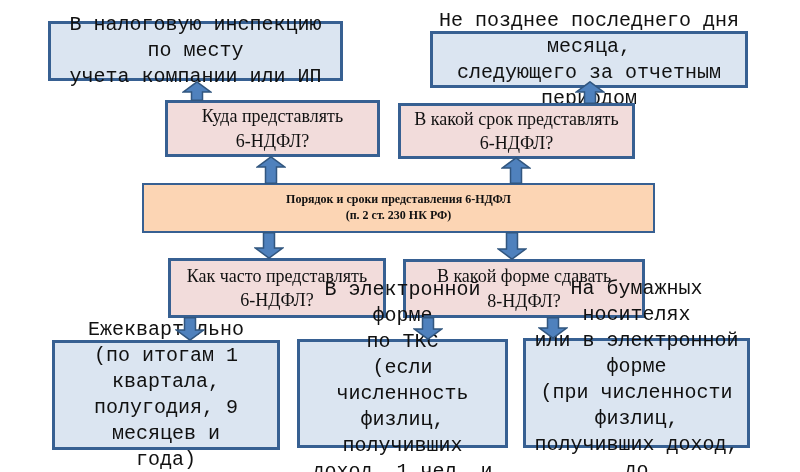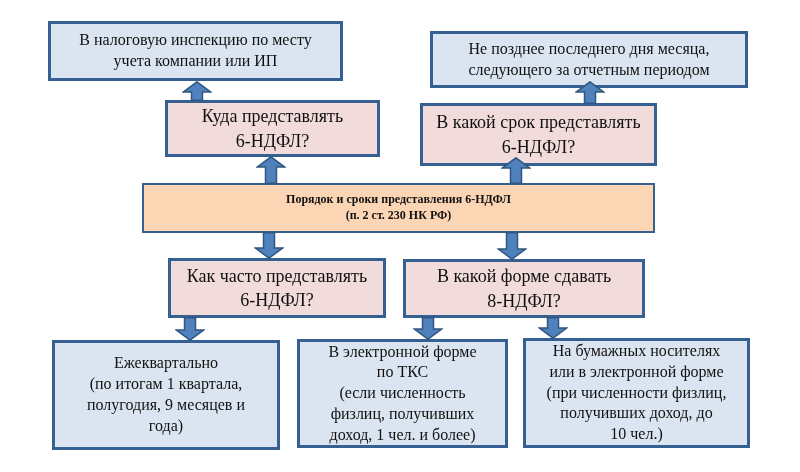--- a/index.html
+++ b/index.html
@@ -22,21 +22,21 @@
   }
   .box{
     position:absolute;
     box-sizing:border-box;
     border:3px solid var(--border-blue);
     display:flex;align-items:center;justify-content:center;
     text-align:center;
     padding:2px 4px;
   }
   .box .box-text{white-space:pre-line;display:block;}
-  .blue{background:var(--blue-fill);font-size:16px;line-height:1.3;}
+  .blue{background:var(--blue-fill);font-size:20px;line-height:1.3;font-family:Liberation Mono, monospace;}
   .pink{background:var(--pink-fill);font-size:18px;line-height:1.35;}
   .orange{
     background:var(--orange-fill);
     border-width:2px;
     font-weight:bold;
     font-size:12px;line-height:1.3;
   }
   .arrow{position:absolute;display:block;}
   .arrow polygon{
     fill:var(--arrow-fill);
@@ -56,21 +56,21 @@
   </div>
   <div class="box blue" style="left:430px;top:31px;width:318px;height:57px">
     <span class="box-text">Не позднее последнего дня месяца,
 следующего за отчетным периодом</span>
   </div>
 
   <div class="box pink" style="left:165px;top:100px;width:215px;height:57px">
     <span class="box-text">Куда представлять
 6-НДФЛ?</span>
   </div>
-  <div class="box pink" style="left:420px;top:103px;width:237px;height:63px">
+  <div class="box pink" style="left:398px;top:103px;width:237px;height:56px">
     <span class="box-text">В какой срок представлять
 6-НДФЛ?</span>
   </div>
 
   <div class="box orange" style="left:142px;top:183px;width:513px;height:50px">
     <span class="box-text">Порядок и сроки представления 6-НДФЛ
 (п. 2 ст. 230 НК РФ)</span>
   </div>
 
   <div class="box pink" style="left:168px;top:258px;width:218px;height:60px">

